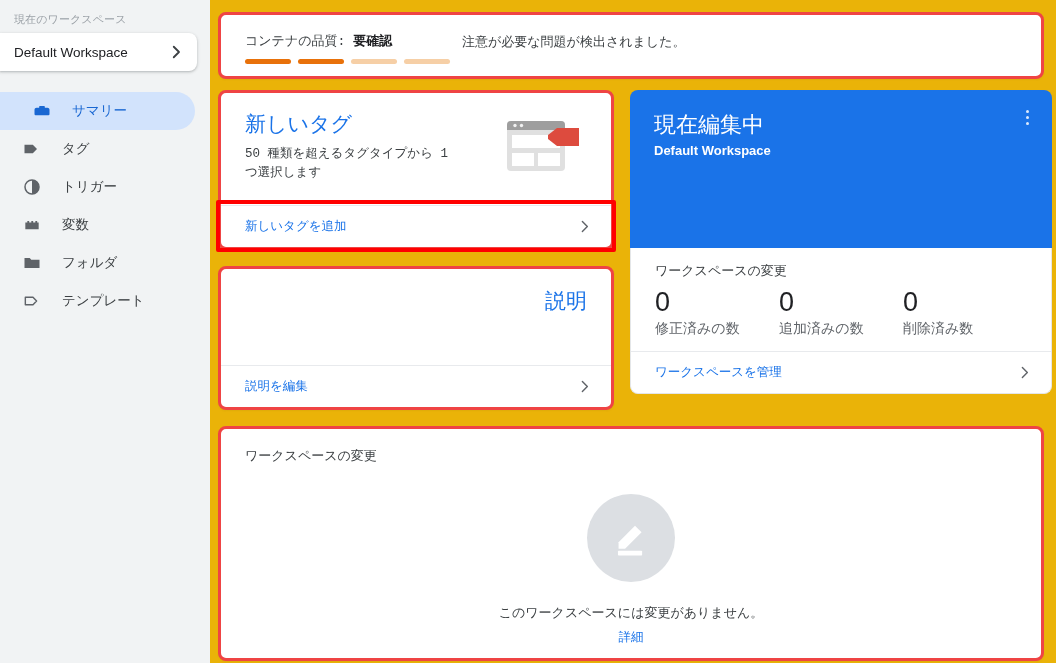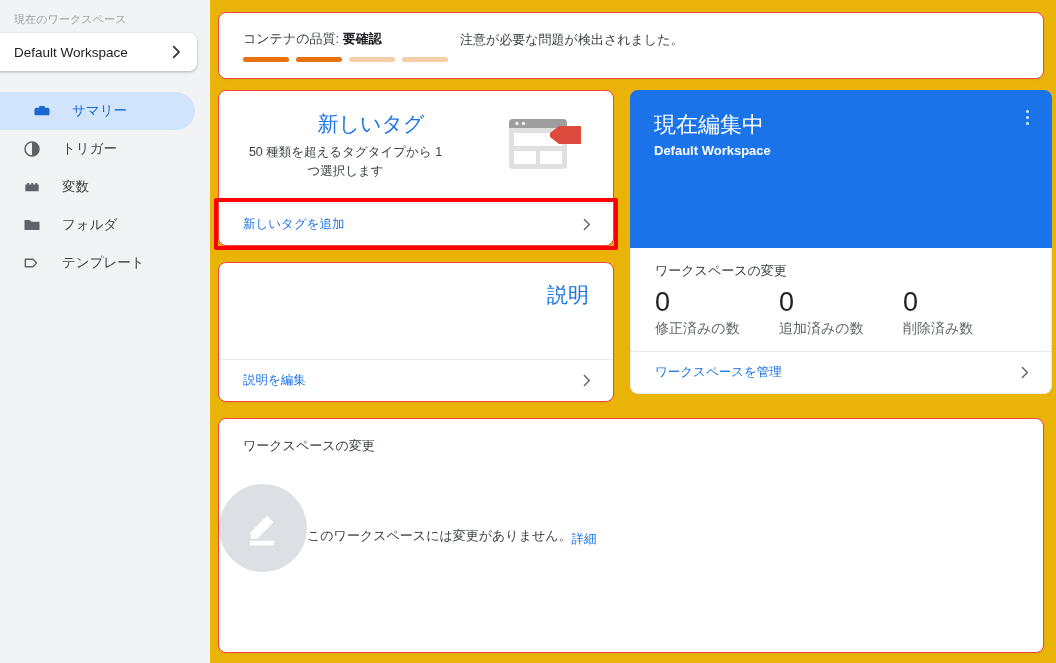--- a/index.html
+++ b/index.html
@@ -95,22 +95,23 @@
   
   .main {
     flex: 1;
     padding: 12px 12px 0 8px;
     overflow: hidden;
   }
 
   .card {
     background: #fff;
     border-radius: 8px;
-    border: 1px solid #ef4444;
+    border: 3px solid #ef4444;
     box-shadow: 0 1px 2px rgba(60,64,67,.06);
+    font-family: Liberation Mono, monospace;
   }
 
   
   .quality {
     height: 67px;
     display: flex;
     align-items: flex-start;
     padding: 17px 20px 0 24px;
     margin-bottom: 11px;
   }
@@ -140,21 +141,21 @@
   .col-left { width: 396px; flex: 0 0 396px; }
   .col-right { flex: 1; }
 
   
   .newtag { position: relative; }
   .newtag-body {
     padding: 20px 20px 16px 24px;
     display: flex;
     height: 112px;
   }
-  .newtag-text { flex: 1; padding-right: 8px; text-align: center; }
+  .newtag-text { flex: 1; padding-right: 8px; }
   .newtag-title {
     font-size: 21px;
     color: #1a73e8;
     font-weight: normal;
     line-height: 26px;
     margin-bottom: 6px;
   }
   .newtag-sub {
     font-size: 12.5px;
     color: #3c4043;
@@ -276,21 +277,21 @@
   }
   .changes-head {
     font-size: 13px;
     color: #3c4043;
   }
   .empty {
     position: absolute;
     left: 0; right: 0;
     top: 65px;
     display: flex;
-    flex-direction: row;
+    flex-direction: column;
     align-items: center;
   }
   .empty-circle {
     width: 88px; height: 88px;
     border-radius: 50%;
     background: #dcdfe3;
     display: flex;
     align-items: center;
     justify-content: center;
     margin-bottom: 22px;
@@ -331,20 +332,28 @@
       <div class="nav-item active">
         <span class="nav-ico">
           <svg width="20" height="20" viewBox="0 0 24 24">
               <path d="M3 10.5c0-1.4 1.1-2.5 2.5-2.5h13c1.4 0 2.5 1.1 2.5 2.5V16a1 1 0 0 1-1 1H4a1 1 0 0 1-1-1v-5.5z" fill="#1967d2"></path>
               <rect x="8.5" y="6" width="7" height="2.6" rx="1.1" fill="#1967d2"></rect>
             </svg>
         </span>
         <span class="nav-label">サマリー</span>
       </div>
 
+      <div class="nav-item">
+        <span class="nav-ico">
+          <svg width="20" height="20" viewBox="0 0 24 24">
+              <path d="M3 7h10l5 5-5 5H3V7z" fill="#5f6368"></path>
+            </svg>
+        </span>
+        <span class="nav-label">タグ</span>
+      </div>
 
       <div class="nav-item">
         <span class="nav-ico">
           <svg width="20" height="20" viewBox="0 0 24 24">
               <circle cx="12" cy="12" r="8.4" fill="none" stroke="#5f6368" stroke-width="1.8"></circle>
               <path d="M12 3.6a8.4 8.4 0 0 1 0 16.8z" fill="#5f6368"></path>
             </svg>
         </span>
         <span class="nav-label">トリガー</span>
       </div>

